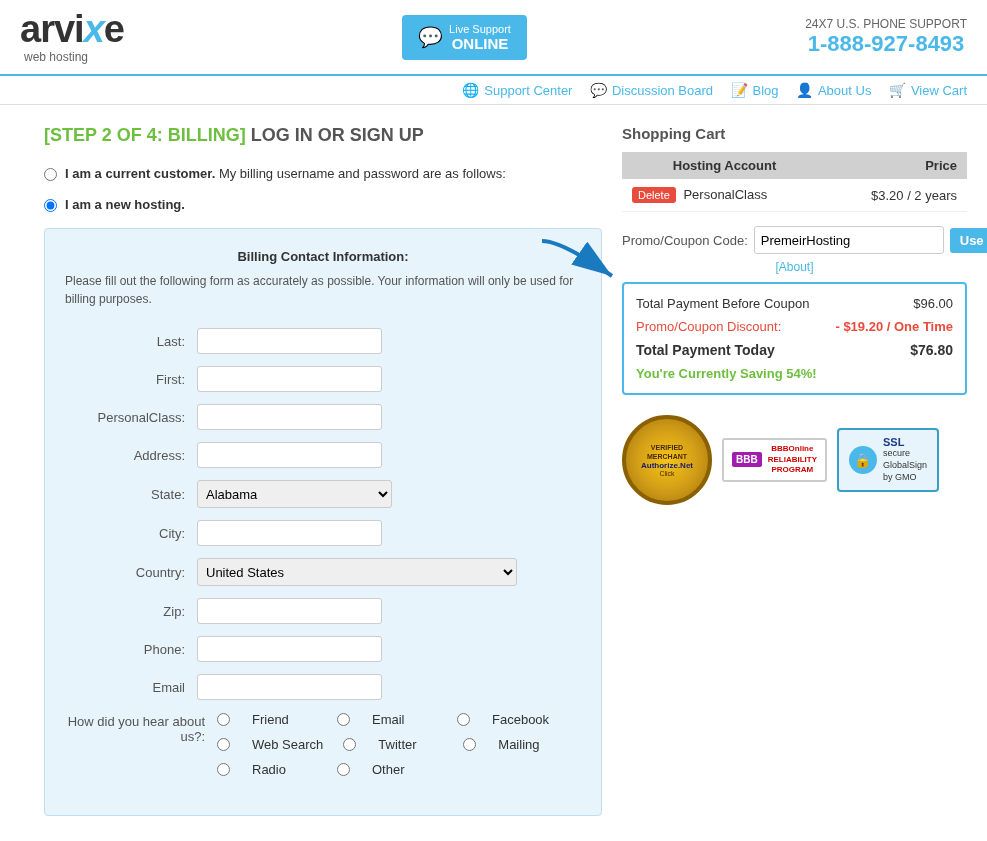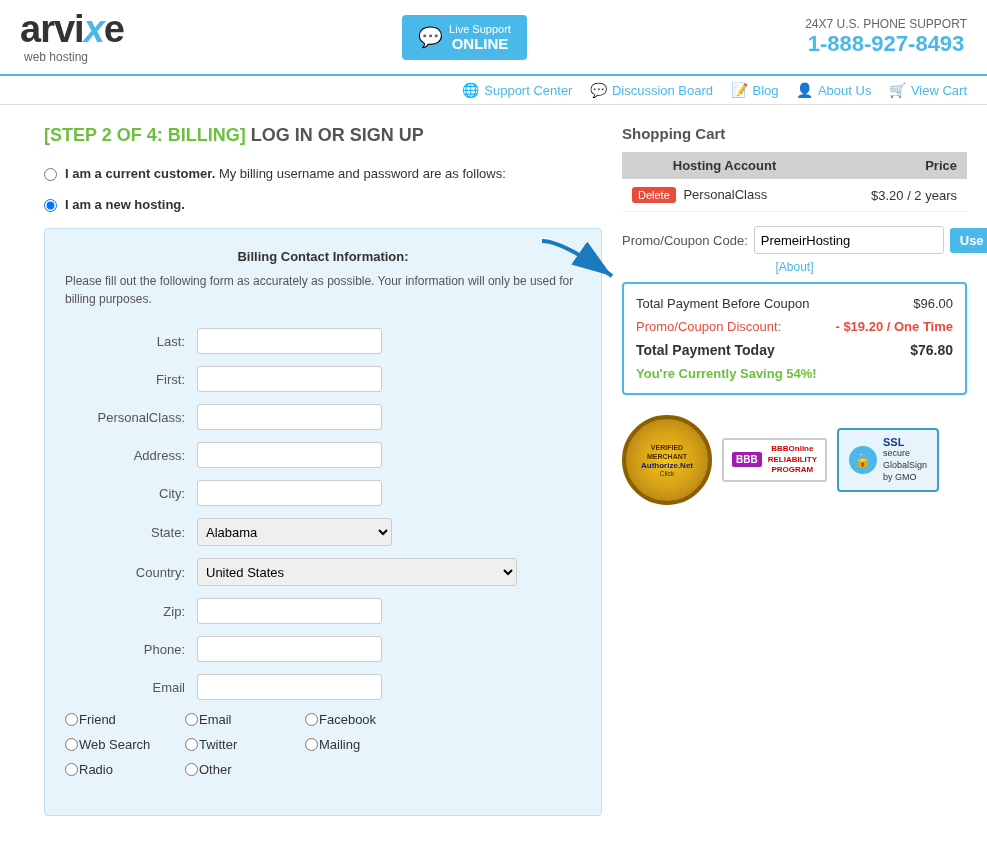--- a/index.html
+++ b/index.html
@@ -114,21 +114,21 @@
     .form-select {
       width: 195px;
       height: 28px;
       border: 1px solid #ccc;
       border-radius: 3px;
       font-size: 13px;
       padding: 2px 4px;
     }
     .country-select { width: 320px; }
     .hear-row { display: flex; gap: 30px; margin-bottom: 6px; }
-    .hear-option { display: flex; align-items: center; gap: 1px; color: #333; font-size: 13px; min-width: 100px; }
+    .hear-option { display: flex; align-items: center; gap: 22px; color: #333; font-size: 13px; min-width: 100px; }
 
     
     .right-panel { width: 345px; flex-shrink: 0; }
 
     .cart-title { font-weight: bold; color: #555; font-size: 15px; margin-bottom: 10px; }
 
     .cart-table { width: 100%; border-collapse: collapse; margin-bottom: 10px; }
     .cart-table th {
       background: #d0d0d0;
       padding: 6px 10px;
@@ -280,32 +280,32 @@
       </div>
       <div class="form-row">
         <label class="form-label">PersonalClass:</label>
         <input type="text" class="form-input" style="">
       </div>
       <div class="form-row">
         <label class="form-label">Address:</label>
         <input type="text" class="form-input" style="">
       </div>
       <div class="form-row">
-        <label class="form-label">City:</label>
-        <input type="text" class="form-input" style="">
-      </div>
-      <div class="form-row">
         <label class="form-label">State:</label>
         <select class="form-select">
           <option>Alabama</option>
           <option>Alaska</option>
           <option>Arizona</option>
         </select>
       </div>
       <div class="form-row">
+        <label class="form-label">City:</label>
+        <input type="text" class="form-input" style="">
+      </div>
+      <div class="form-row">
         <label class="form-label">Country:</label>
         <select class="form-select country-select">
           <option>United States</option>
           <option>Canada</option>
           <option>United Kingdom</option>
         </select>
       </div>
       <div class="form-row">
         <label class="form-label">Zip:</label>
         <input type="text" class="form-input" style="">
@@ -313,20 +313,21 @@
       <div class="form-row">
         <label class="form-label">Phone:</label>
         <input type="text" class="form-input" style="">
       </div>
       <div class="form-row">
         <label class="form-label">Email</label>
         <input type="text" class="form-input" style="">
       </div>
 
       <div class="hear-form-row">
+        <label class="hear-form-label">How did you hear about us?:</label>
         <div class="hear-cols">
           <div class="hear-row">
             <label class="hear-option">
               <input type="radio" name="hear" style="">
               <span>Friend</span>
             </label>
             <label class="hear-option">
               <input type="radio" name="hear" style="">
               <span>Email</span>
             </label>

